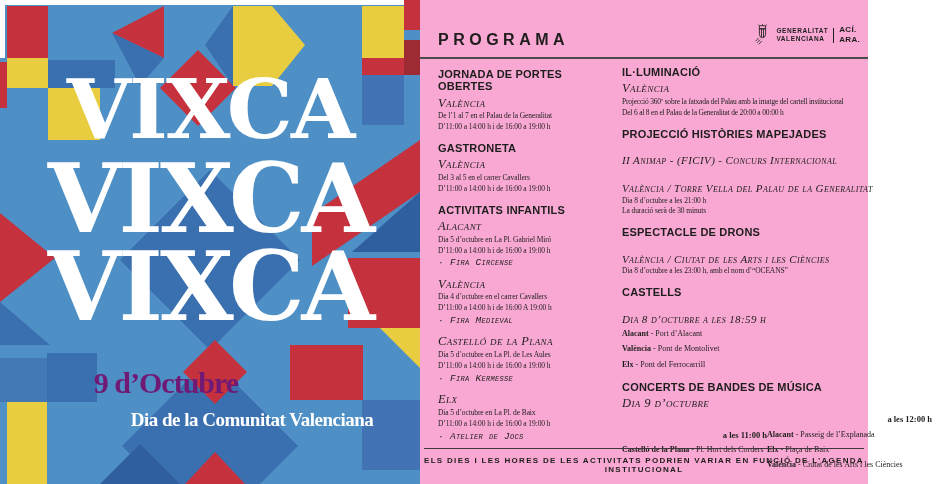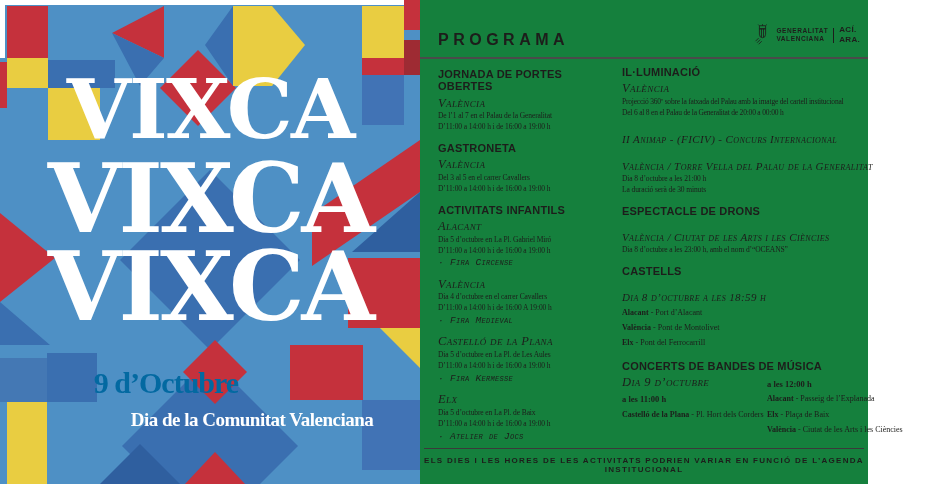--- a/index.html
+++ b/index.html
@@ -8,28 +8,28 @@
 
   
   .poster { position:absolute; left:0; top:0; width:420px; height:484px; overflow:hidden; }
   .poster svg.bg { display:block; width:100%; height:100%; }
   .vixca { position:absolute; left:0; width:420px; text-align:center; color:#fff;
            font-family:"DejaVu Serif", serif; font-weight:bold; line-height:1; }
   .v1 { top:68px;  font-size:83px; letter-spacing:-2px; }
   .v2 { top:151px; font-size:95px; letter-spacing:-3px; }
   .v3 { top:239px; font-size:95px; letter-spacing:-3px; }
   .poster-date { position:absolute; left:0; top:366px; width:332px; text-align:center;
-                 color:#0369a1; font-family:"Liberation Serif", serif; font-weight:bold;
+                 color:#701a75; font-family:"Liberation Serif", serif; font-weight:bold;
                  font-size:30px; letter-spacing:-1px; }
   .poster-subtitle { position:absolute; left:0; top:409px; width:504px; text-align:center;
                  color:#fff; font-family:"Liberation Serif", serif; font-weight:bold;
                  font-size:19px; letter-spacing:-0.5px; }
 
   
-  .program { position:absolute; left:420px; top:0; width:448px; height:484px; background:#15803d; color:#1d1d1b; }
+  .program { position:absolute; left:420px; top:0; width:448px; height:484px; background:#f9a8d4; color:#1d1d1b; }
   .prog-title { position:absolute; left:18px; top:31px; font-size:16px; font-weight:bold; letter-spacing:4.5px; }
   .top-rule { position:absolute; left:0; right:0; top:57px; height:2px; background:#4a4a4a; }
   .bottom-rule { position:absolute; left:4px; right:4px; top:448px; height:1px; background:#3a3a3a; }
   .footer-note { position:absolute; left:0; right:0; top:456px; text-align:center;
                  font-size:8px; font-weight:bold; letter-spacing:1.3px; }
 
   .logo { position:absolute; right:8px; top:24px; display:flex; align-items:center; }
   .logo .crest { margin-right:5px; }
   .logo-org { font-size:6.5px; font-weight:bold; letter-spacing:0.6px; line-height:1.25; }
   .logo-divider { width:1px; height:15px; background:#1d1d1b; margin:0 5px; }
@@ -51,21 +51,21 @@
             line-height:1.45; }
   .detail-long { font-size:7.5px; letter-spacing:-0.2px; white-space:nowrap; }
   .tag { font-family:Liberation Mono, monospace; font-style:italic; font-variant:small-caps;
          font-size:9.5px; letter-spacing:0.3px; line-height:1.3; margin-top:1px; }
   .entry { margin-bottom:7px; }
 
   .list-item { font-family:"Liberation Serif", serif; font-size:8px; line-height:1.9; white-space:nowrap; }
   .li-city { font-weight:bold; }
   .li-sep::before { content:" - "; white-space:pre; }
   .time { font-family:"Liberation Serif", serif; font-size:8.5px; font-weight:bold;
-          line-height:1.6; margin-top:3px; }
+          line-height:1.6; margin-top:17px;text-align:right; }
   .concert-cols { display:flex; }
   .concert-col-a { width:145px; flex:none; }
   .concert-col-b { flex:1; padding-top:0; }
 </style>
 </head>
 <body>
 
 <div class="stage">
 
   <div class="poster">
@@ -207,20 +207,21 @@
     <div class="col col-right">
 
       <div class="sec">
         <div class="sec-title">IL·LUMINACIÓ</div>
         <div class="sub">València</div>
         <div class="detail detail-long">Projecció 360º sobre la fatxada del Palau amb la imatge del cartell institucional</div>
         <div class="detail detail-long">Del 6 al 8 en el Palau de la Generalitat de 20:00 a 00:00 h</div>
       </div>
 
       <div class="sec">
+        <div class="sec-title nowrap">PROJECCIÓ HISTÒRIES MAPEJADES</div>
         <div class="sub sub-sm">II Animap - (FICIV) - Concurs Internacional</div>
         <div class="sub sub-sm">València / Torre Vella del Palau de la Generalitat</div>
         <div class="detail">Dia 8 d’octubre a les 21:00 h</div>
         <div class="detail">La duració serà de 30 minuts</div>
       </div>
 
       <div class="sec">
         <div class="sec-title">ESPECTACLE DE DRONS</div>
         <div class="sub sub-sm">València / Ciutat de les Arts i les Ciències</div>
         <div class="detail">Dia 8 d’octubre a les 23:00 h, amb el nom d’“OCEANS”</div>

